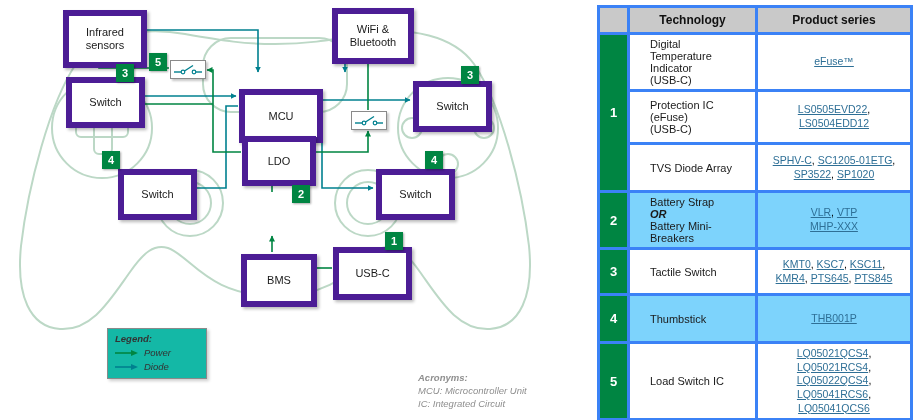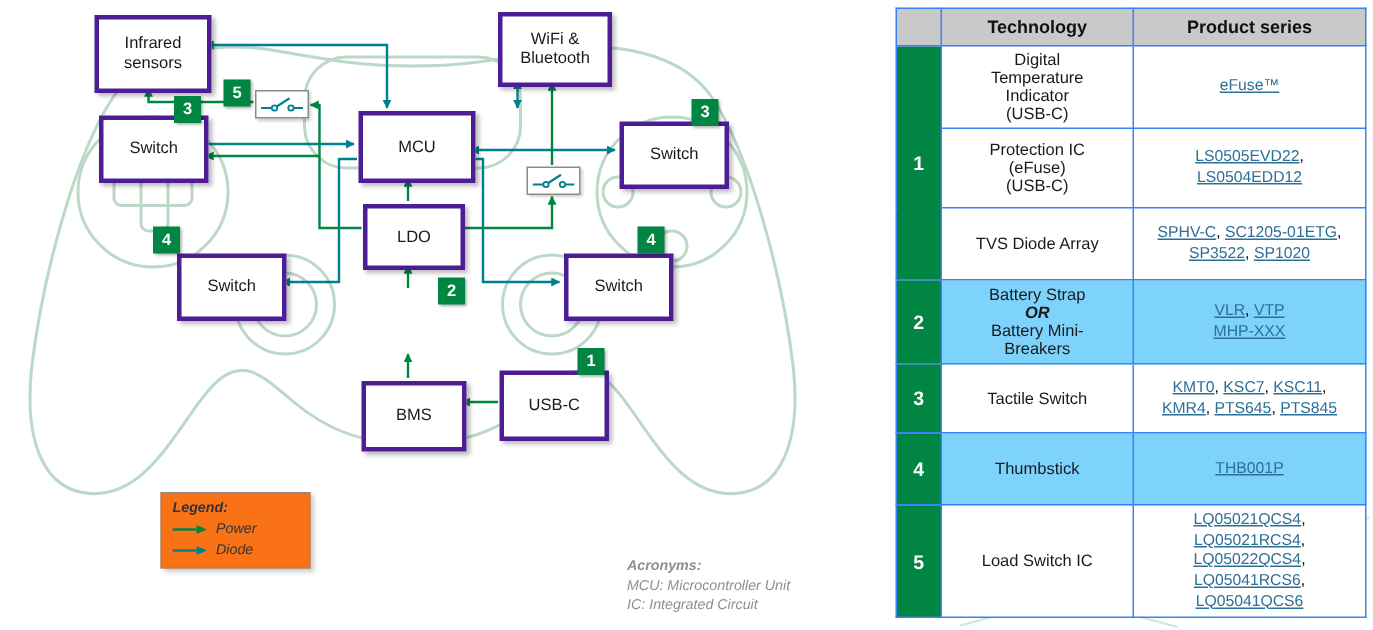--- a/index.html
+++ b/index.html
@@ -4,50 +4,50 @@
 <style>
   html,body { margin:0; padding:0; background:#fff; }
   body { width:915px; height:420px; font-family:"Liberation Sans", sans-serif; }
   .screen { position:relative; width:915px; height:420px; background:#fff; overflow:hidden; }
 
   
   .stage { position:absolute; left:0; top:0; width:560px; height:420px; }
   .stage svg.outline { position:absolute; left:0; top:0; z-index:0; }
   .stage svg.arrows  { position:absolute; left:0; top:0; z-index:1; }
 
-  .box { position:absolute; z-index:2; background:#fff; border:3px solid #4c1d95;
+  .box { position:absolute; z-index:2; background:#fff; border:6px solid #4c1d95;
          box-shadow:2px 2px 3px rgba(0,0,0,0.28);
          display:flex; align-items:center; justify-content:center; text-align:center;
          font-size:11px; color:#1a1a1a; line-height:1.15; }
   .icon-box { position:absolute; z-index:3; background:#fff; border:1px solid #8a8a8a;
          box-shadow:1.5px 1.5px 2px rgba(0,0,0,0.22);
          display:flex; align-items:center; justify-content:center; }
   .badge { position:absolute; z-index:4; width:18px; height:18px; background:#008542;
          color:#fff; font-weight:bold; font-size:11px;
          display:flex; align-items:center; justify-content:center;
          box-shadow:1px 1px 2px rgba(0,0,0,0.35); }
 
   .legend { position:absolute; z-index:5; left:107px; top:328px; width:84px;
-         background:#f97316; border:1px solid #8a8a8a; box-shadow:2px 2px 3px rgba(0,0,0,0.2);
+         background:#14b8a6; border:1px solid #8a8a8a; box-shadow:2px 2px 3px rgba(0,0,0,0.2);
          padding:4px 7px 6px 7px; font-size:9.5px; font-style:italic; color:#333; }
   .legend-title { font-weight:bold; margin-bottom:2px; }
   .legend-row { display:flex; align-items:center; gap:5px; margin-top:3px; }
 
   .acronyms { position:absolute; z-index:5; left:418px; top:372px;
          font-size:9.5px; font-style:italic; color:#8f8f8f; line-height:1.35; }
   .acr-title { font-weight:bold;font-style:italic; }
 
   
   .corner-lines { position:absolute; left:615px; top:325px; z-index:0; }
   .table-wrap { position:absolute; left:597px; top:5px; z-index:2; }
   table.tbl { border-collapse:collapse; width:313px; table-layout:fixed; }
-  .tbl th, .tbl td { border:1px solid #3b82f6; vertical-align:middle; }
+  .tbl th, .tbl td { border:3px solid #3b82f6; vertical-align:middle; }
   .tbl th { background:#c9c9c9; color:#111; font-weight:bold; font-size:12px; height:22px; text-align:center; }
   td.num { background:#008542; color:#fff; font-weight:bold; font-size:13px; text-align:center; }
-  td.tech { background:#fff; text-align:center; padding:3px 20px; font-size:11px; color:#1a1a1a; }
+  td.tech { background:#fff; text-align:left; padding:3px 20px; font-size:11px; color:#1a1a1a; }
   td.prod { background:#fff; text-align:center; padding:3px 4px; font-size:10.5px; line-height:1.3; }
   tr.shaded td.tech, tr.shaded td.prod { background:#7dd3fc; }
   .tbl a { color:#2e6f96; text-decoration:underline; cursor:pointer; }
   .tbl .em { font-weight:bold; font-style:italic; }
   .pline { white-space:nowrap; }
 </style>
 </head>
 <body>
 
 <div class="screen">
@@ -114,21 +114,21 @@
 
     <div class="box" style="left:63px;top:10px;width:72px;height:46px">
       <span>Infrared sensors</span>
       </div>
     <div class="box" style="left:332px;top:8px;width:70px;height:44px">
       <span>WiFi &amp; Bluetooth</span>
       </div>
     <div class="box" style="left:66px;top:77px;width:67px;height:39px">
       <span>Switch</span>
       </div>
-    <div class="box" style="left:239px;top:74px;width:72px;height:42px">
+    <div class="box" style="left:239px;top:89px;width:72px;height:42px">
       <span>MCU</span>
       </div>
     <div class="box" style="left:413px;top:81px;width:67px;height:39px">
       <span>Switch</span>
       </div>
     <div class="box" style="left:242px;top:136px;width:62px;height:38px">
       <span>LDO</span>
       </div>
     <div class="box" style="left:118px;top:169px;width:67px;height:39px">
       <span>Switch</span>

